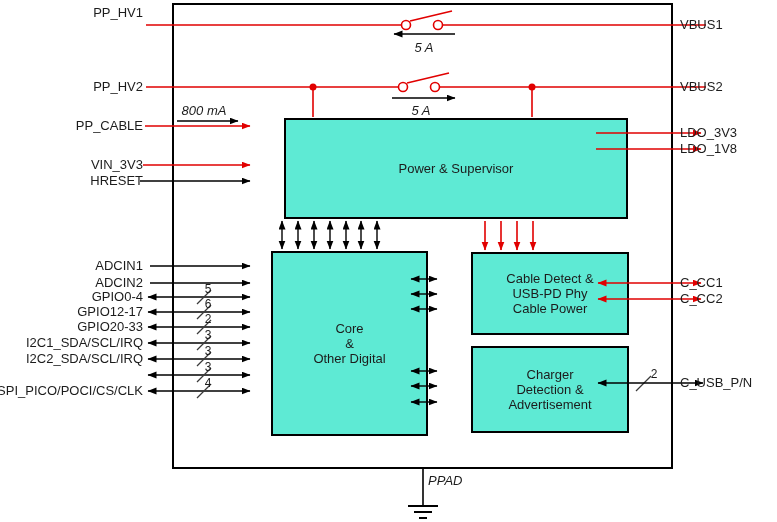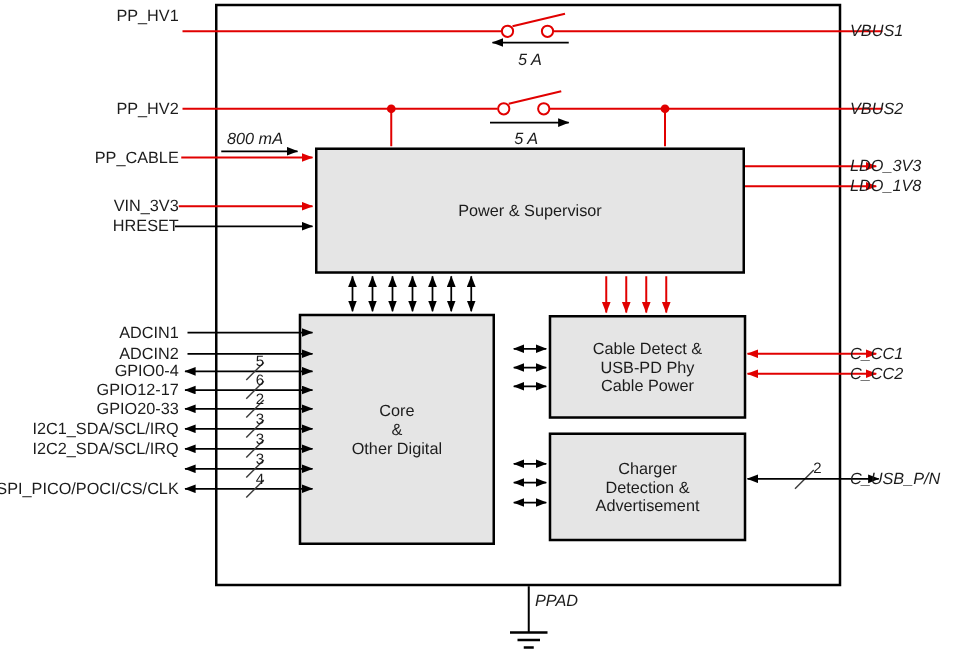--- a/index.html
+++ b/index.html
@@ -1,26 +1,26 @@
 <!DOCTYPE html>
 <html><head>
 <meta charset="utf-8">
 <style>
   html,body{margin:0;padding:0;background:#fff;}
   #canvas{position:relative;width:777px;height:522px;background:#fff;overflow:hidden;
           font-family:"Liberation Sans",sans-serif;color:#1c1c1c;}
-  .block{position:absolute;border:2px solid #000;background:#e5e5e5;z-index:1;
+  .block{position:absolute;border:2px solid #000;background:#5eead4;z-index:1;
          display:flex;flex-direction:column;align-items:center;justify-content:center;
-         font-size:13px;line-height:15px;text-align:center;box-sizing:border-box;}
+         font-size:13px;line-height:15px;text-align:center;box-sizing:border-box;margin-left:32px;}
   #outer-box{position:absolute;left:172px;top:3px;width:501px;height:466px;
              border:2px solid #000;box-sizing:border-box;background:#fff;z-index:0;}
   svg#wires{position:absolute;left:0;top:0;z-index:2;pointer-events:none;}
   .lbl{position:absolute;font-size:13px;line-height:17px;white-space:nowrap;z-index:3;}
   .lbl.l{right:634px;text-align:right;}
-  .lbl.r{left:680px;text-align:center;font-style:italic;}
+  .lbl.r{left:680px;text-align:center;}
   .ann{position:absolute;font-size:13px;line-height:15px;white-space:nowrap;z-index:3;text-align:center;font-style:italic;}
   .busnum{position:absolute;font-size:12px;line-height:14px;width:16px;text-align:center;z-index:3;}
 </style>
 </head>
 <body>
 
 <div id="canvas">
 
   <div id="outer-box"></div>
 

